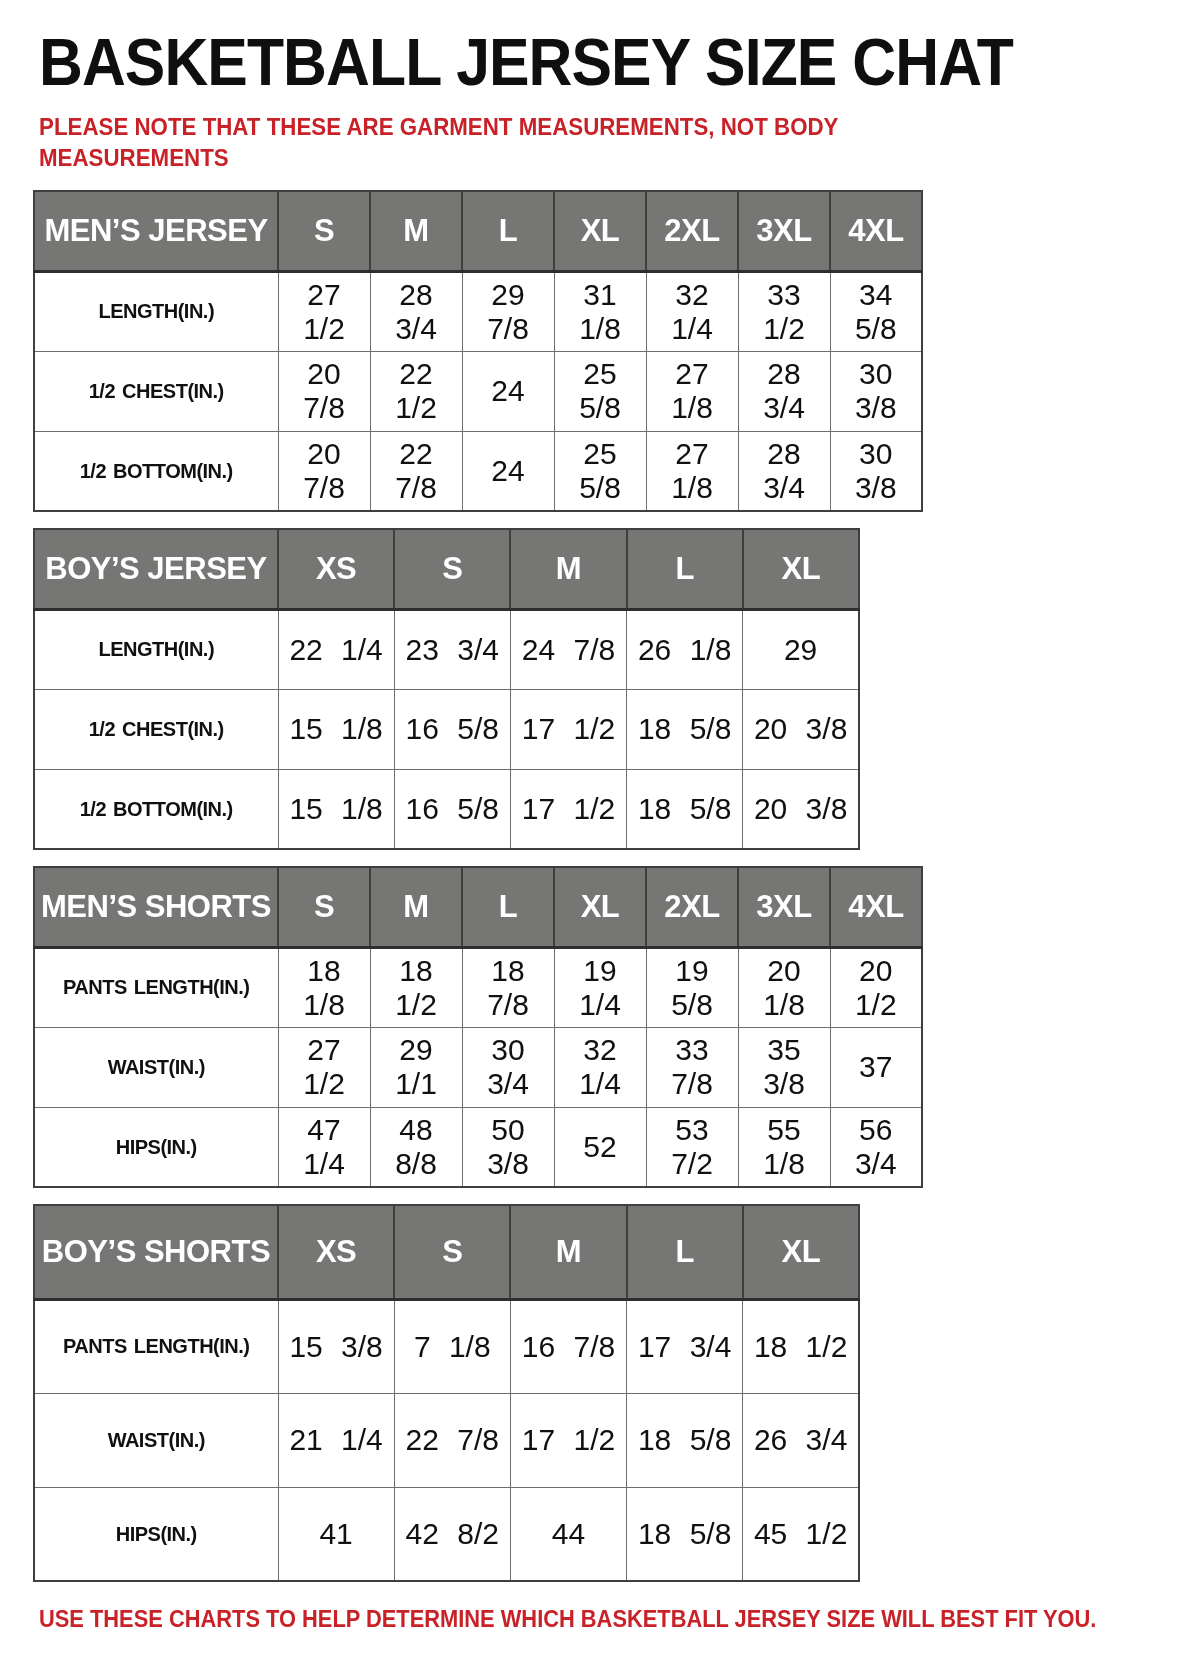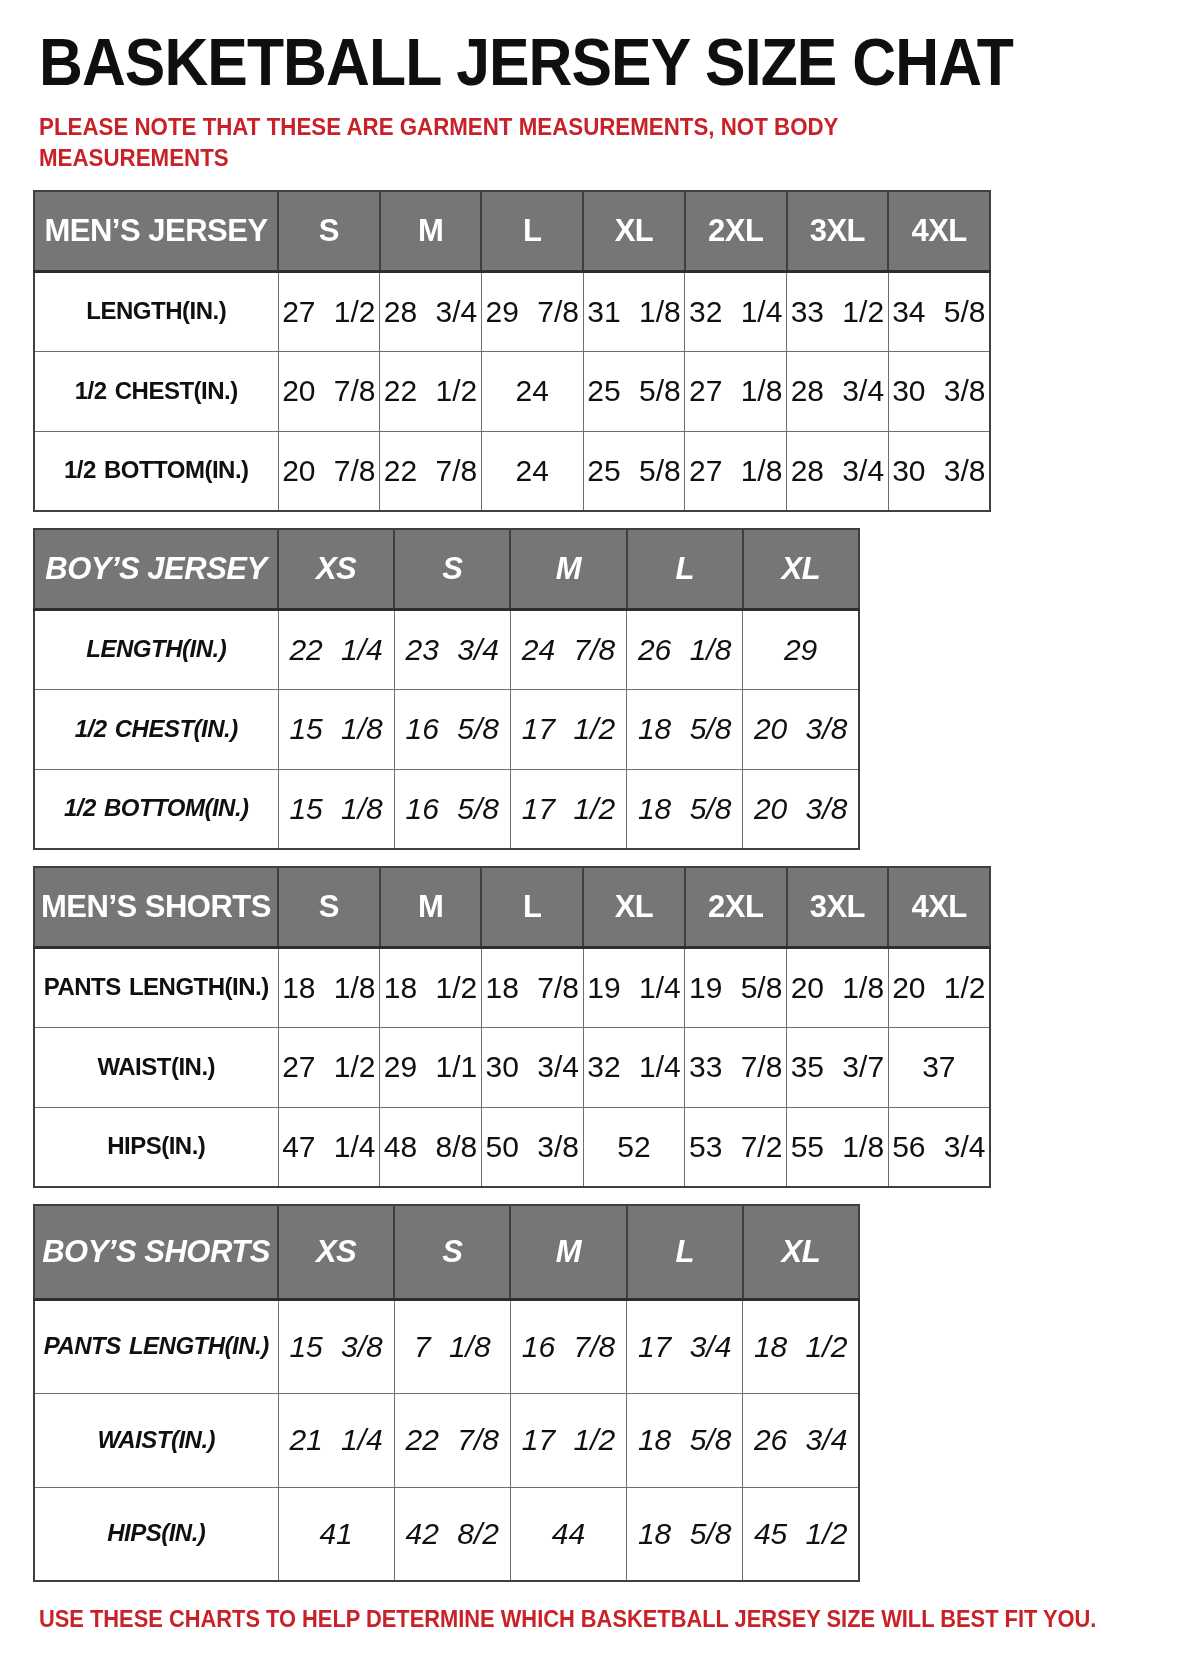--- a/index.html
+++ b/index.html
@@ -41,22 +41,22 @@
     transform: scaleX(0.95);
     transform-origin: left center;
   }
 
   table.size-table {
     border-collapse: collapse;
     table-layout: fixed;
     margin-bottom: 16px;
     border: 2px solid var(--border_dark, #3f3f3f);
   }
-  table.size-table.wide { width: 958px; border-radius: 26px; }
-  table.size-table.narrow { width: 827px; font-style: italic; }
+  table.size-table.wide { width: 890px; border-radius: 26px; }
+  table.size-table.narrow { width: 827px; }
   col.label-col { width: 244px; }
 
   th, td {
     text-align: center;
     vertical-align: middle;
     height: 80px;
     overflow: hidden;
   }
   thead th {
     background: var(--header_bg, #767675);
@@ -69,21 +69,21 @@
   }
   tbody td {
     border: 1px solid var(--border_light, #6e6e6e);
     font-size: 30px;
     color: #101010;
     word-spacing: 10px;
     background: #ffffff;
   }
   tbody td.label-cell {
     font-weight: bold;
-    font-size: 24px;
+    font-size: 20px;
     word-spacing: 2px;
     letter-spacing: -0.5px;
     line-height: 1.12;
     padding: 0 2px;
   }
   
   table.table-3 th, table.table-3 td { height: 94px; }
 </style>
 </head>
 <body>
@@ -228,21 +228,21 @@
             <td>20 1/8</td>
             <td>20 1/2</td>
           </tr>
           <tr>
             <td class="label-cell">WAIST(IN.)</td>
             <td>27 1/2</td>
             <td>29 1/1</td>
             <td>30 3/4</td>
             <td>32 1/4</td>
             <td>33 7/8</td>
-            <td>35 3/7</td>
+            <td>35 3/8</td>
             <td>37</td>
           </tr>
           <tr>
             <td class="label-cell">HIPS(IN.)</td>
             <td>47 1/4</td>
             <td>48 8/8</td>
             <td>50 3/8</td>
             <td>52</td>
             <td>53 7/2</td>
             <td>55 1/8</td>

